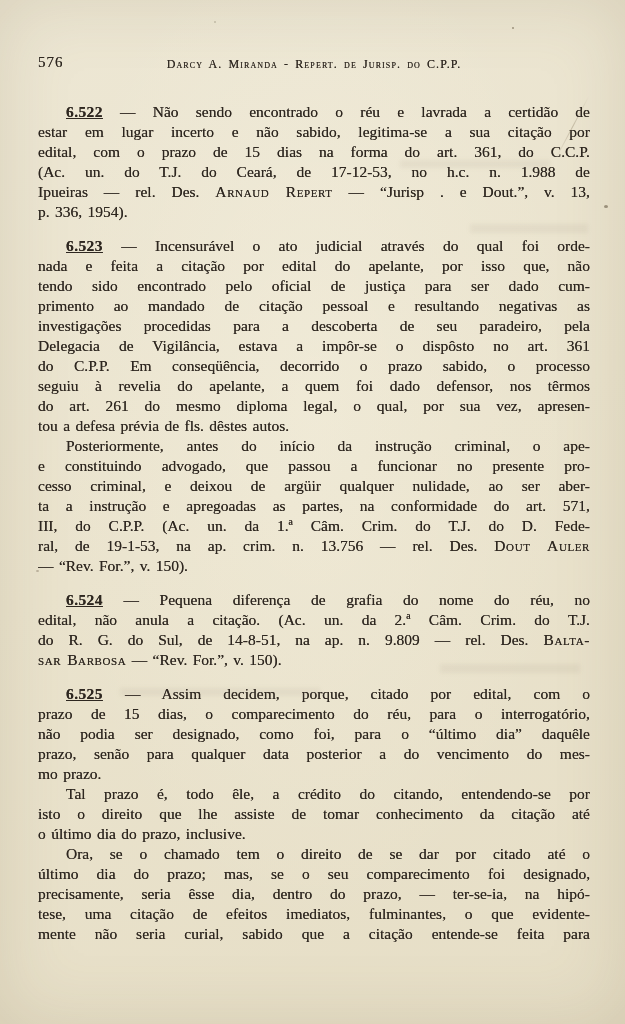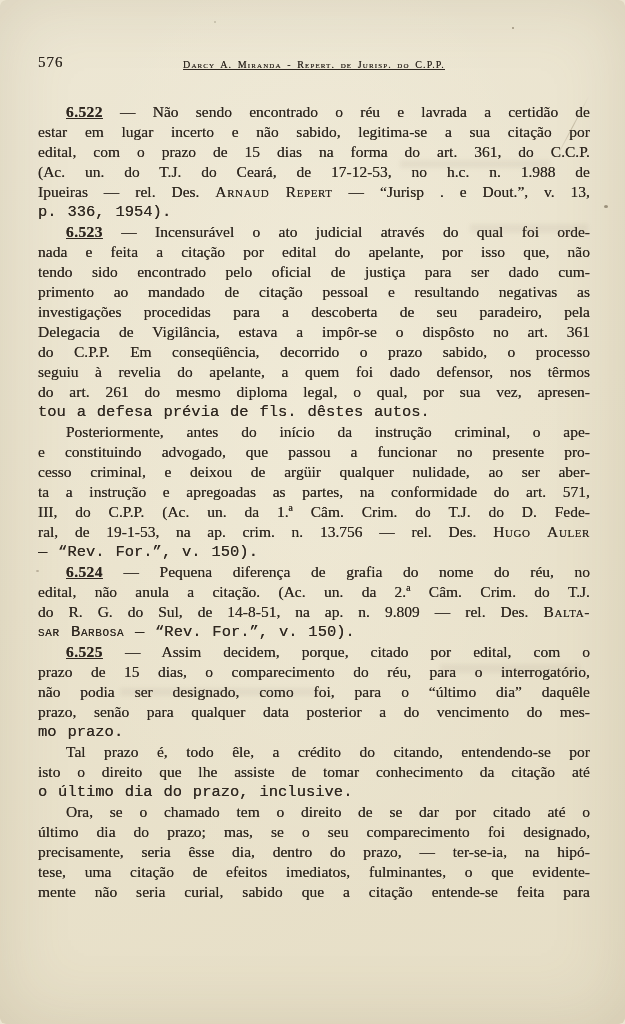--- a/index.html
+++ b/index.html
@@ -10,60 +10,58 @@
     overflow: hidden;
   }
   .page {
     position: relative;
     width: 625px; height: 1024px;
     background:
       radial-gradient(ellipse at 50% 40%, rgba(255,252,240,0.25), rgba(0,0,0,0) 60%),
       linear-gradient(158deg, #ede7d4 0%, #eae3cd 48%, #e6dec6 100%);
     box-shadow: inset 0 0 70px rgba(130,110,75,0.18);
     color: #2e2720;
-    border-radius: 6px;
   }
   
   .running-head {
     position: absolute;
     top: 54px; left: 38px; width: 552px; height: 20px;
     text-align: center;
   }
   .page-number {
     position: absolute; left: 0; top: 0;
     font-size: 15px; letter-spacing: 1px;
     text-shadow: 0 0 0.5px rgba(46,39,32,0.75);
   }
   .running-title {
     font-variant: small-caps;
-    font-size: 10px;
+    font-size: 12px;
     letter-spacing: 1.1px;
     word-spacing: 2px;
     text-shadow: 0 0 0.5px rgba(46,39,32,0.75);
-    text-decoration: underline;
   }
   
   .page-body {
     position: absolute;
     top: 102px; left: 38px; width: 552px;
   }
   .par { margin: 0; }
-  .par.gap { }
+  .par.gap { margin-top: 14px; }
   .line {
     height: 20px; line-height: 20px;
     font-size: 15.5px;
     text-align: justify;
     text-align-last: justify;
     word-spacing: 1.5px;
     text-shadow: 0 0 0.55px rgba(46,39,32,0.8);
     white-space: normal;
     overflow: hidden;
   }
   .line.first { text-indent: 28px; }
-  .line.last { text-align-last: left; font-family: Liberation Mono, monospace; }
+  .line.last { text-align-last: left; }
   .b { font-weight: 700; letter-spacing: 0.4px; text-decoration: underline; }
   .sc { font-variant: small-caps; letter-spacing: 0.6px; }
   
   .speck { position: absolute; border-radius: 50%; background: rgba(92,80,60,0.55); }
   .crease {
     position: absolute;
     top: 92px; left: 572px; width: 1px; height: 70px;
     background: linear-gradient(rgba(125,110,85,0), rgba(125,110,85,0.35), rgba(125,110,85,0));
     transform: rotate(28deg);
   }
@@ -104,21 +102,21 @@
         <div class="line">seguiu à revelia do apelante, a quem foi dado defensor, nos têrmos</div>
         <div class="line">do art. 261 do mesmo diploma legal, o qual, por sua vez, apresen-</div>
         <div class="line last">tou a defesa prévia de fls. dêstes autos.</div>
       </div>
       <div class="par">
         <div class="line first">Posteriormente, antes do início da instrução criminal, o ape-</div>
         <div class="line">e constituindo advogado, que passou a funcionar no presente pro-</div>
         <div class="line">cesso criminal, e deixou de argüir qualquer nulidade, ao ser aber-</div>
         <div class="line">ta a instrução e apregoadas as partes, na conformidade do art. 571,</div>
         <div class="line">III, do C.P.P. (Ac. un. da 1.ª Câm. Crim. do T.J. do D. Fede-</div>
-        <div class="line">ral, de 19-1-53, na ap. crim. n. 13.756 — rel. Des. <span class="sc">Hugo Auler</span></div>
+        <div class="line">ral, de 19-1-53, na ap. crim. n. 13.756 — rel. Des. <span class="sc">Dout Auler</span></div>
         <div class="line last">— “Rev. For.”, v. 150).</div>
       </div>
       <div class="par gap">
         <div class="line first"><span class="b">6.524</span> — Pequena diferença de grafia do nome do réu, no</div>
         <div class="line">edital, não anula a citação. (Ac. un. da 2.ª Câm. Crim. do T.J.</div>
         <div class="line">do R. G. do Sul, de 14-8-51, na ap. n. 9.809 — rel. Des. <span class="sc">Balta-</span></div>
         <div class="line last"><span class="sc">sar Barbosa</span> — “Rev. For.”, v. 150).</div>
       </div>
       <div class="par gap">
         <div class="line first"><span class="b">6.525</span> — Assim decidem, porque, citado por edital, com o</div>

